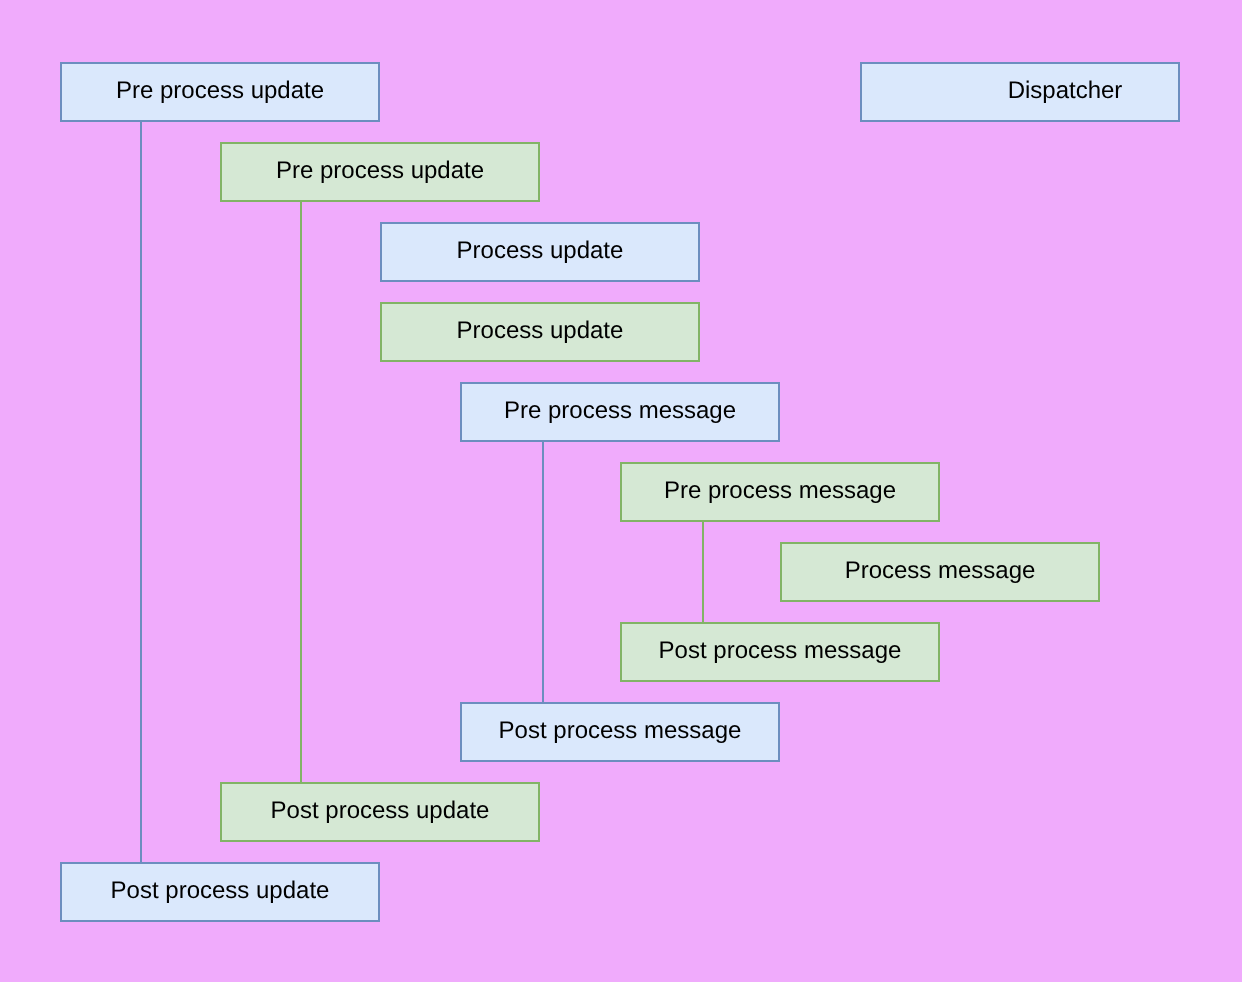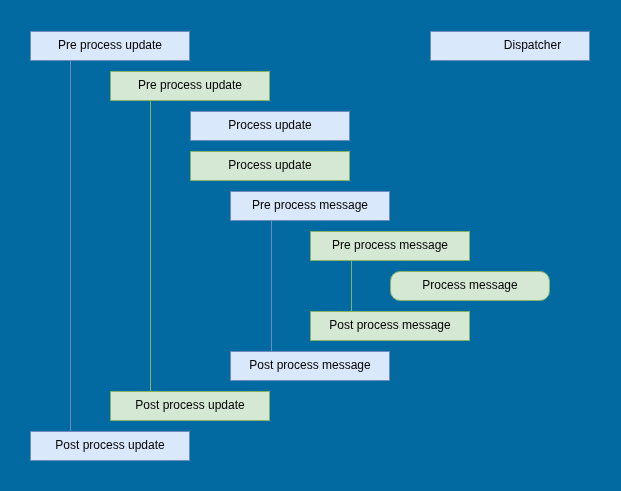--- a/index.html
+++ b/index.html
@@ -50,31 +50,31 @@
   .edge.blue {
     background: #6c8ebf;
   }
   .edge.green {
     background: #82b366;
   }
 </style>
 </head>
 <body>
 
-<div id="diagram" style="width: 621px; height: 491px; background: #0369a1;">
+<div id="diagram" style="width: 621px; height: 491px; background: #f0abfc;">
 
 <div class="edge blue" style="left: 70px; top: 61px; height: 370px;"></div>
     <div class="edge green" style="left: 150px; top: 101px; height: 290px;"></div>
     <div class="edge blue" style="left: 271px; top: 221px; height: 130px;"></div>
     <div class="edge green" style="left: 351px; top: 261px; height: 50px;"></div>
     <div class="node blue" style="left: 30px; top: 31px; width: 160px; height: 30px;">Pre process update</div>
     <div class="node green" style="left: 110px; top: 71px; width: 160px; height: 30px;">Pre process update</div>
     <div class="node blue" style="left: 190px; top: 111px; width: 160px; height: 30px;">Process update</div>
     <div class="node green" style="left: 190px; top: 151px; width: 160px; height: 30px;">Process update</div>
     <div class="node blue" style="left: 230px; top: 191px; width: 160px; height: 30px;">Pre process message</div>
     <div class="node green" style="left: 310px; top: 231px; width: 160px; height: 30px;">Pre process message</div>
-    <div class="node green" style="left: 390px; top: 271px; width: 160px; height: 30px; border-radius: 10px;">Process message</div>
+    <div class="node green" style="left: 390px; top: 271px; width: 160px; height: 30px;">Process message</div>
     <div class="node green" style="left: 310px; top: 311px; width: 160px; height: 30px;">Post process message</div>
     <div class="node blue" style="left: 230px; top: 351px; width: 160px; height: 30px;">Post process message</div>
     <div class="node green" style="left: 110px; top: 391px; width: 160px; height: 30px;">Post process update</div>
     <div class="node blue" style="left: 30px; top: 431px; width: 160px; height: 30px;">Post process update</div>
     <div class="node blue" style="left: 430px; top: 31px; width: 160px; height: 30px; padding-left: 45px;">Dispatcher</div>
   </div>
 
 </body></html>

